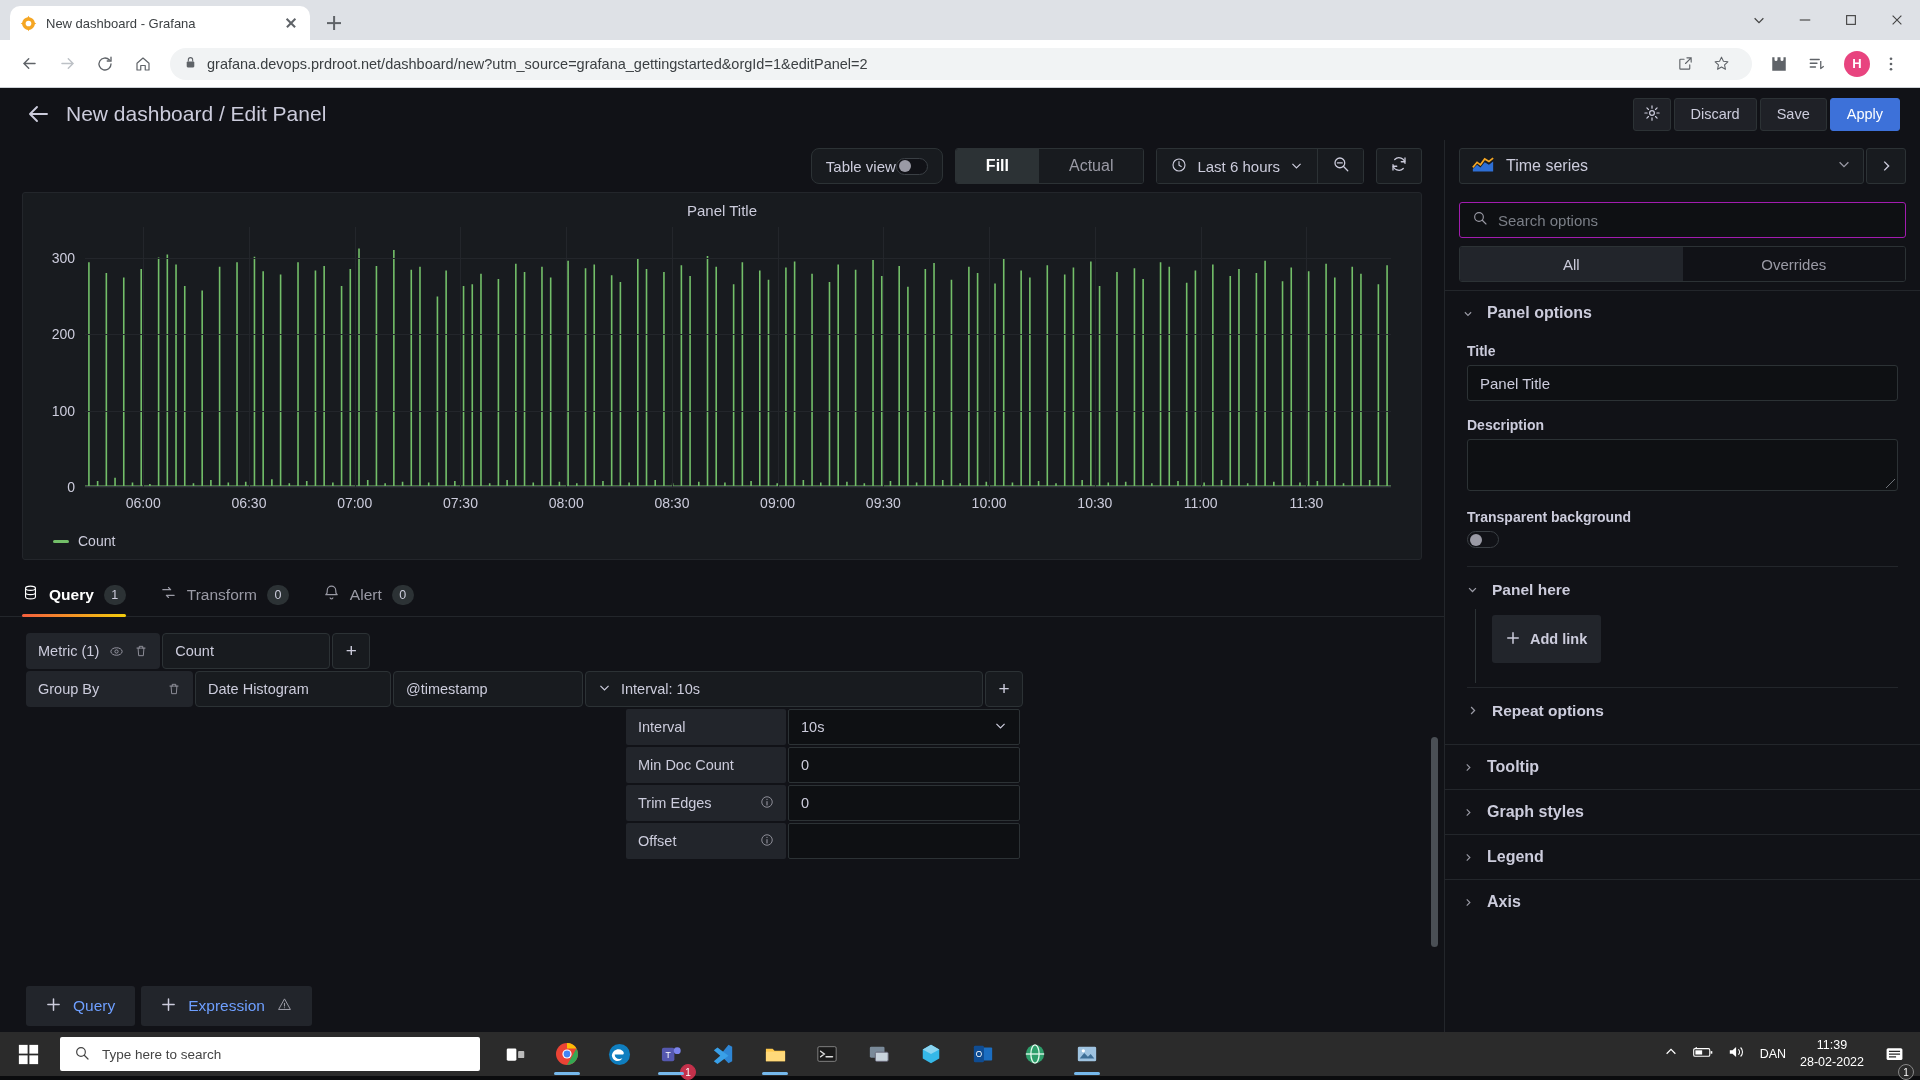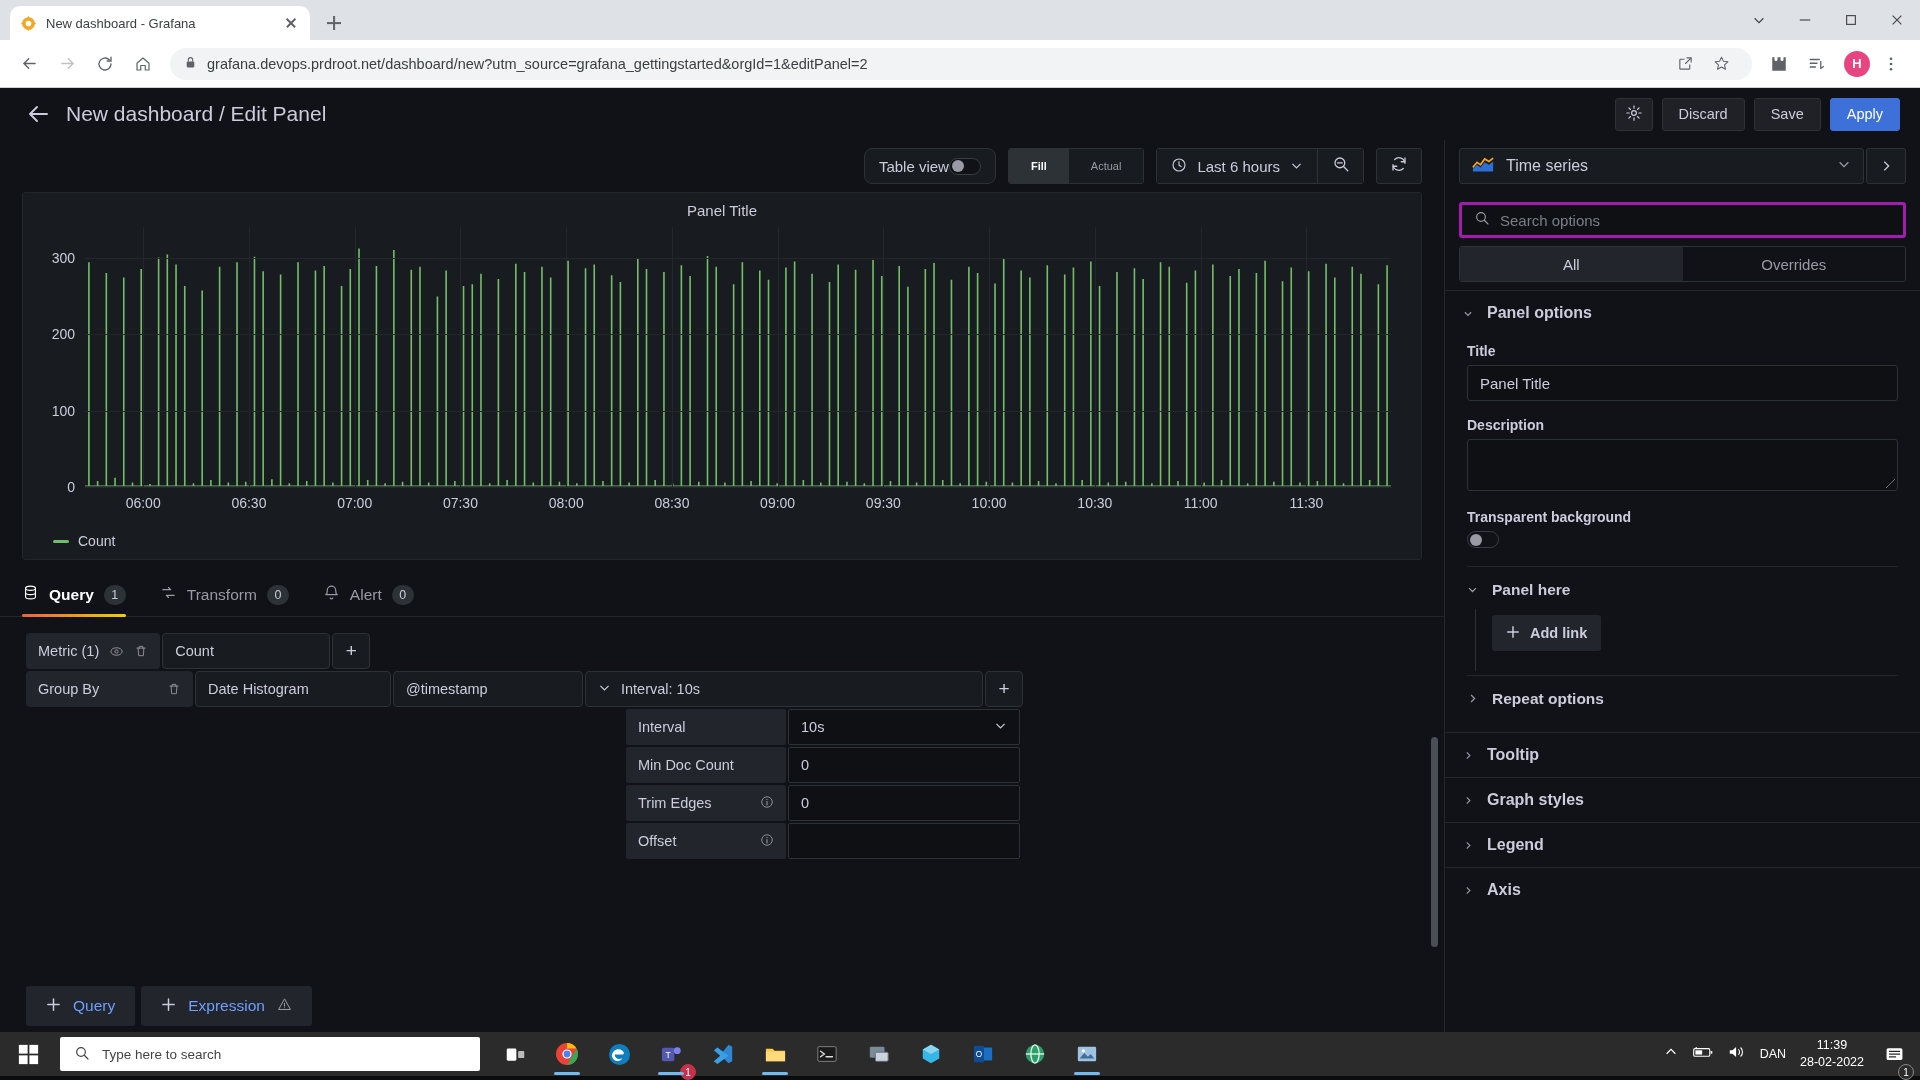--- a/index.html
+++ b/index.html
@@ -61,21 +61,21 @@
 
   
   .app { width: 1920px; height: 944px; background: #111217; display: flex; flex-direction: column; }
 
   .gheader {
     height: 52px; display: flex; align-items: center; padding: 0 20px 0 26px; gap: 14px;
     flex: 0 0 52px;
   }
   .back-arrow { width: 26px; height: 26px; cursor: pointer; display: flex; align-items: center; justify-content: center; }
   .gtitle { font-size: 21px; color: #ccccdc; font-weight: 500; }
-  .gheader-right { margin-left: auto; display: flex; gap: 9px; align-items: center; }
+  .gheader-right { margin-left: auto; display: flex; gap: 3px; align-items: center; }
   .gbtn {
     height: 33px; padding: 0 16px; border-radius: 3px; background: #1f2127;
     border: 1px solid #2c3235; color: #ccccdc; font-size: 14.5px;
     display: flex; align-items: center; justify-content: center; cursor: pointer;
   }
   .gbtn.icon-only { width: 38px; padding: 0; }
   .gbtn.primary { background: #3d71d9; border-color: #3d71d9; color: #fff; font-weight: 500; }
 
   .gbody { flex: 1 1 auto; display: flex; min-height: 0; }
 
@@ -96,21 +96,21 @@
     border: 1px solid #3a3f44; position: relative; cursor: pointer;
   }
   .toggle .knob {
     position: absolute; left: 2px; top: 1.5px; width: 12px; height: 12px;
     border-radius: 50%; background: #9a9aa5;
   }
   .seg-group {
     height: 36px; display: flex; border: 1px solid #2c3235; border-radius: 3px; overflow: hidden;
   }
   .seg {
-    padding: 0 22px; display: flex; align-items: center; font-size: 11px;
+    padding: 0 30px; display: flex; align-items: center; font-size: 16px;
     color: #9a9aa5; background: #181b1f; cursor: pointer;
   }
   .seg.active { background: #2c3235; color: #fff; font-weight: bold; }
   .time-group { height: 36px; display: flex; border: 1px solid #2c3235; border-radius: 3px; overflow: hidden; }
   .time-picker {
     display: flex; align-items: center; gap: 10px; padding: 0 14px;
     background: #181b1f; font-size: 15px; color: #ccccdc; cursor: pointer;
   }
   .time-zoomout {
     width: 46px; display: flex; align-items: center; justify-content: center;
@@ -227,21 +227,21 @@
   .viz-name { font-size: 16px; color: #ccccdc; font-weight: 500; }
   .viz-chev { margin-left: auto; color: #9a9aa5; }
   .viz-next {
     width: 40px; height: 36px; background: #181b1f; border: 1px solid #2c3235;
     border-radius: 3px; display: flex; align-items: center; justify-content: center;
     color: #ccccdc; cursor: pointer;
   }
   .opt-scroll { flex: 1 1 auto; overflow: hidden; }
   .search-wrap { padding: 10px 14px 8px 14px; }
   .search-box {
-    height: 36px; background: #0e1013; border: 3px solid #a21caf; border-radius: 3px;
+    height: 36px; background: #0e1013; border: 1px solid #a21caf; border-radius: 3px;
     display: flex; align-items: center; gap: 10px; padding: 0 12px;
   }
   .search-box input {
     background: transparent; border: none; outline: none; color: #ccccdc;
     font-size: 15px; font-family: "Liberation Sans", sans-serif; width: 100%;
   }
   .search-box input::placeholder { color: #7b7f87; }
   .alltabs {
     margin: 0 14px 8px 14px; height: 36px; border: 1px solid #2c3235; border-radius: 3px;
     display: flex; overflow: hidden;
@@ -268,21 +268,21 @@
   .textarea {
     width: 100%; height: 52px; background: #0e1013; border: 1px solid #2c3235;
     border-radius: 3px; position: relative;
   }
   .textarea::after {
     content: ""; position: absolute; right: 2px; bottom: 2px; width: 9px; height: 9px;
     background: linear-gradient(135deg, transparent 45%, #6e7278 45%, #6e7278 55%, transparent 55%);
   }
   .sub-group { border-left: 1px solid #2c3235; margin-left: 8px; padding-left: 16px; padding-top: 6px; padding-bottom: 20px; }
   .ghost-btn {
-    height: 36px; padding: 0 14px; background: #22252b; border-radius: 3px;
+    height: 48px; padding: 0 14px; background: #22252b; border-radius: 3px;
     display: inline-flex; align-items: center; gap: 10px; color: #ccccdc;
     font-size: 14.5px; font-weight: bold; cursor: pointer;
   }
   .sub-head {
     display: flex; align-items: center; gap: 14px; padding: 10px 0 10px 0; cursor: pointer;
   }
   .sub-head-title { font-size: 15.5px; color: #ccccdc; font-weight: bold; }
   .divider { height: 1px; background: #23262b; margin: 4px 0; }
 
   

